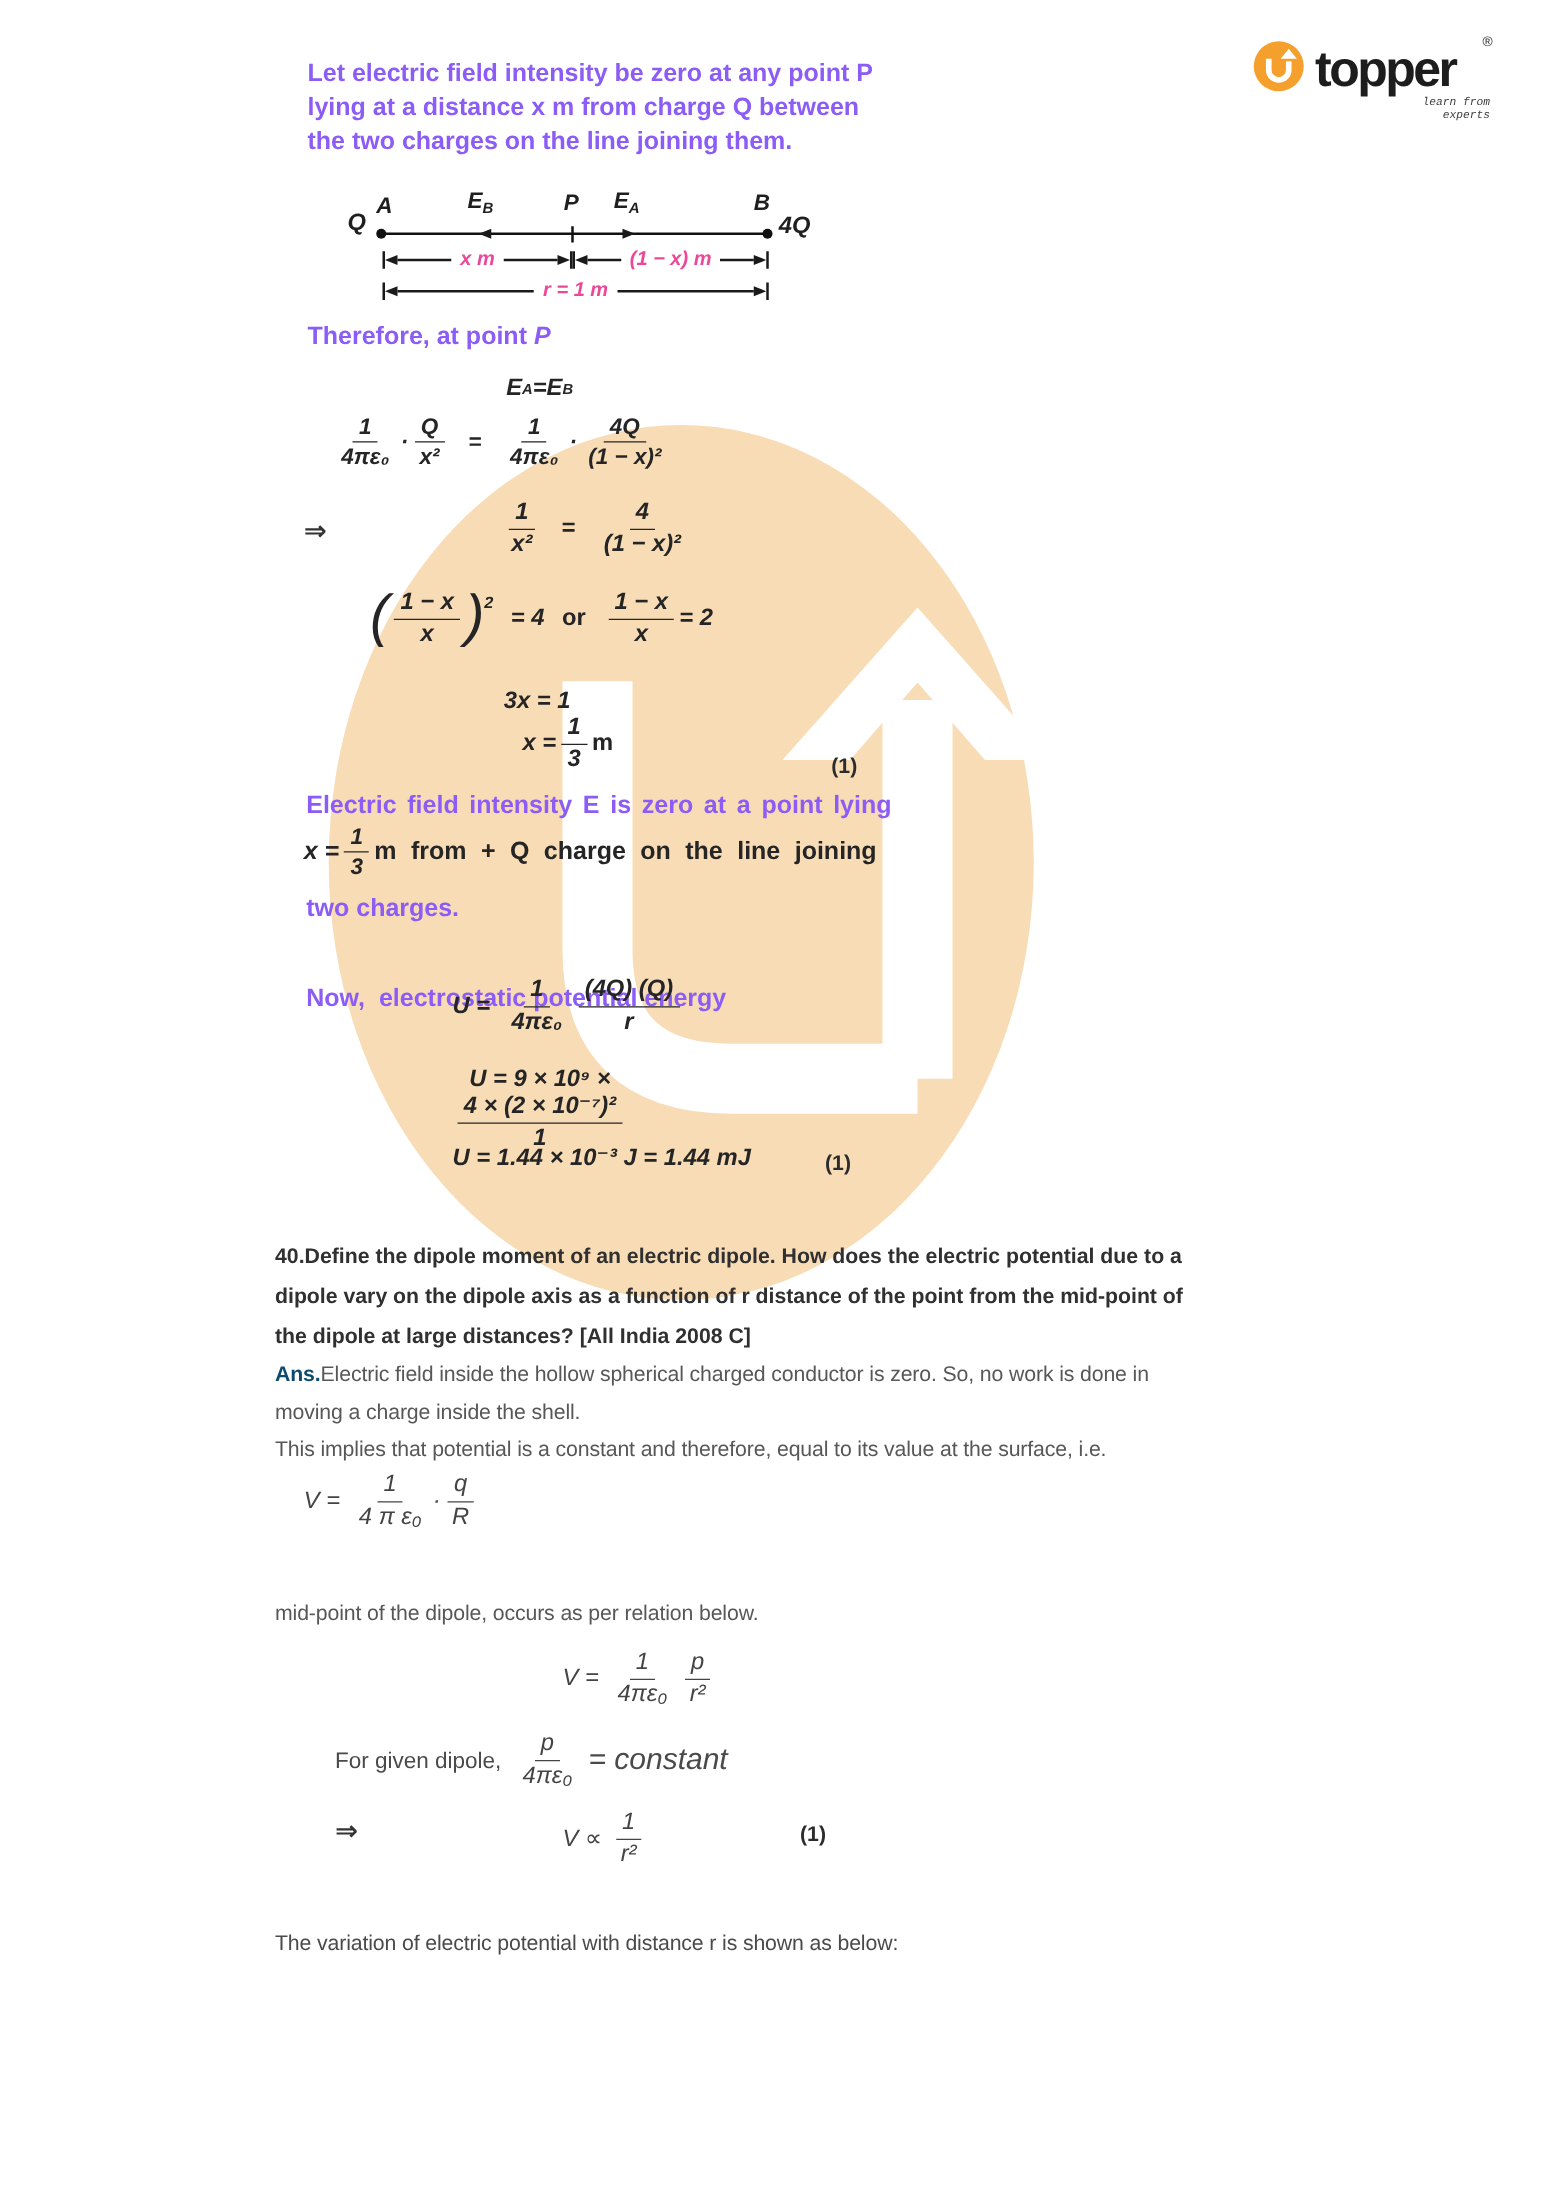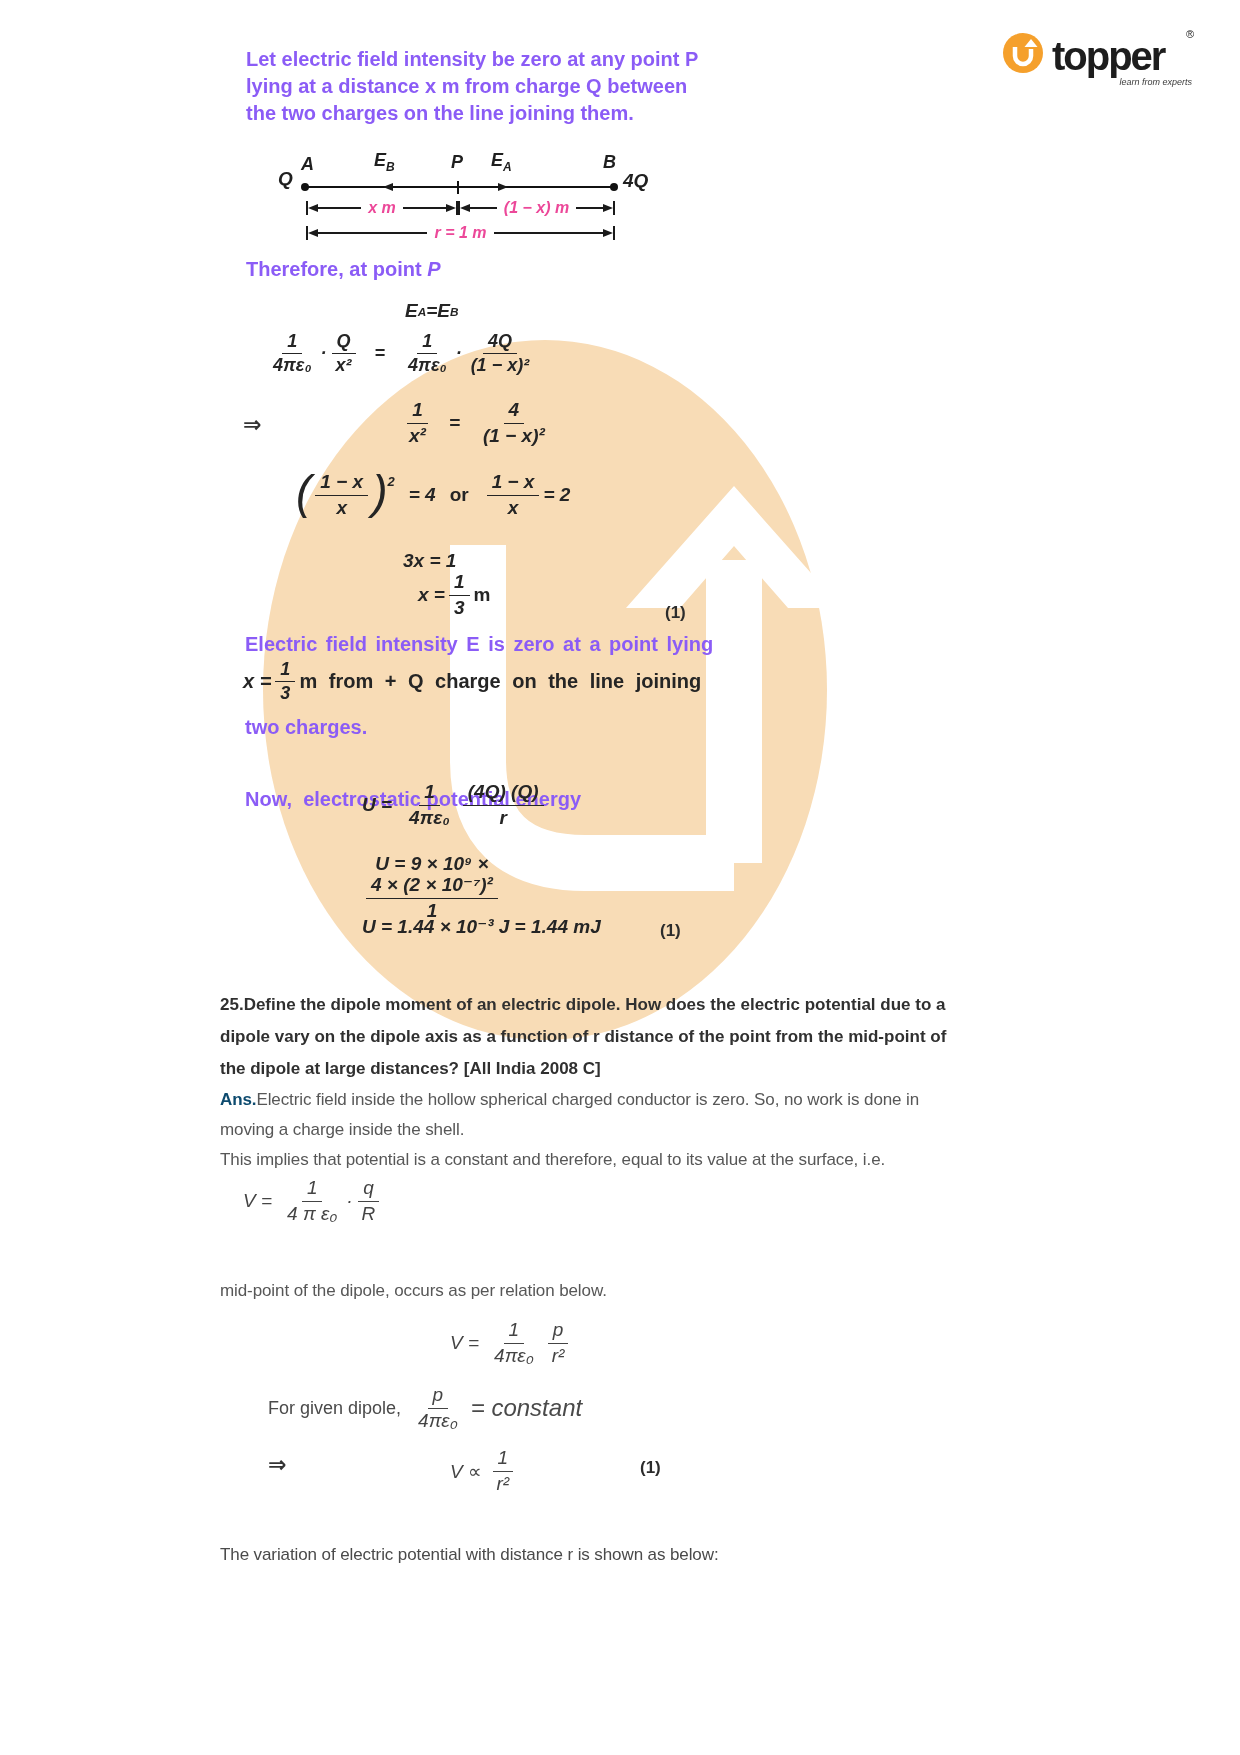--- a/index.html
+++ b/index.html
@@ -7,21 +7,21 @@
         font-family:"Liberation Sans","DejaVu Sans",sans-serif;color:#222;}
   .abs{position:absolute;white-space:nowrap;}
   
   .wm{position:absolute;left:0;top:0;z-index:0;}
   
   .logo-circle{position:absolute;left:1003px;top:33px;width:40px;height:40px;border-radius:50%;}
   .logo-name{position:absolute;left:1052px;top:34px;font-size:40px;font-weight:700;
              letter-spacing:-2px;color:#1d1d1d;z-index:2;}
   .logo-reg{position:absolute;left:1186px;top:28px;font-size:11px;color:#1d1d1d;z-index:2;}
   .logo-tagline{position:absolute;left:1108px;top:77px;width:84px;text-align:right;
-                font-family:Liberation Sans, sans-serif;font-style:italic;font-size:9px;color:#3a3a3a;z-index:2;}
+                font-family:Liberation Mono, monospace;font-style:italic;font-size:9px;color:#3a3a3a;z-index:2;}
   
   .scan{font-size:20px;font-weight:600;color:#8b5cf6;z-index:2;}
   .mrow{display:flex;align-items:center;font-size:19px;font-weight:600;font-style:italic;
         color:#252525;z-index:2;}
   .mrow .gap{width:14px;}
   .frac{display:inline-flex;flex-direction:column;align-items:center;vertical-align:middle;
         margin:0 4px;line-height:1.08;}
   .frac .num{display:block;padding:0 5px 2px;border-bottom:1.7px solid currentColor;}
   .frac .den{display:block;padding:2px 5px 0;}
   .bigp{font-size:46px;font-weight:300;line-height:0.9;transform:translateY(-2px);}
@@ -236,21 +236,21 @@
       <span class="gap" style="width:6px;"></span>
     <span class="frac">
         <span class="num">4 × (2 × 10⁻⁷)²</span>
         <span class="den">1</span>
       </span>
   </div>
 
   <div class="mrow abs" style="left:362px;top:915px;">U = 1.44 × 10⁻³ J = 1.44 mJ</div>
   <div class="abs mark" style="left:660px;top:921px;">(1)</div>
 
-  <div class="abs qline" style="left:220px;top:995px;">25.Define the dipole moment of an electric dipole. How does the electric potential due to a</div>
+  <div class="abs qline" style="left:220px;top:995px;">40.Define the dipole moment of an electric dipole. How does the electric potential due to a</div>
   <div class="abs qline" style="left:220px;top:1027px;">dipole vary on the dipole axis as a function of r distance of the point from the mid-point of</div>
   <div class="abs qline" style="left:220px;top:1059px;">the dipole at large distances? [All India 2008 C]</div>
 
   <div class="abs aline" style="left:220px;top:1090px;">
     <b>Ans.</b><span>Electric field inside the hollow spherical charged conductor is zero. So, no work is done in</span>
   </div>
   <div class="abs aline" style="left:220px;top:1120px;">moving a charge inside the shell.</div>
   <div class="abs aline" style="left:220px;top:1150px;">This implies that potential is a constant and therefore, equal to its value at the surface, i.e.</div>
 
   <div class="amrow abs" style="left:243px;top:1178px;">

